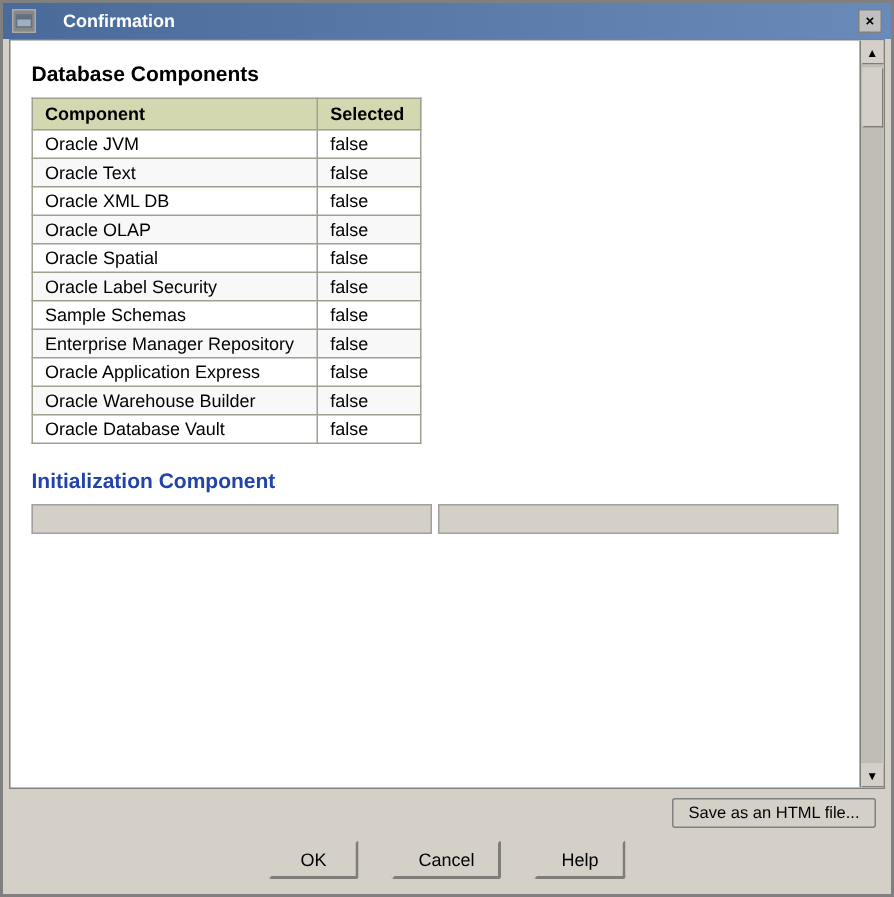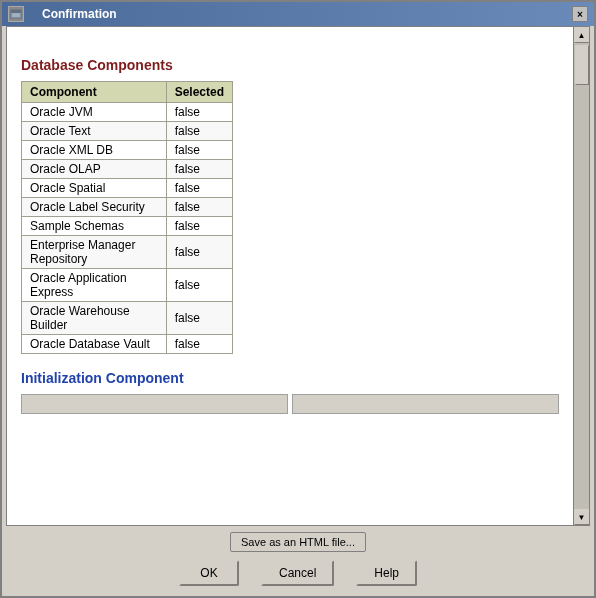--- a/index.html
+++ b/index.html
@@ -91,29 +91,29 @@
       width: 16px;
     }
     .scroll-content::-webkit-scrollbar-track {
       background: #d4d0c8;
     }
     .scroll-content::-webkit-scrollbar-thumb {
       background: #a0a0a0;
       border: 1px solid #808080;
     }
     .section-title {
-      color: #7f1d1d;
+      color: #000000;
       font-size: 14px;
       font-weight: bold;
       margin-bottom: 8px;
-      margin-top: 20px;
+      margin-top: 4px;
     }
     .db-table {
       border-collapse: collapse;
-      width: 212px;
+      width: 260px;
       margin-bottom: 16px;
     }
     .db-table th {
       background: #d4d8b0;
       border: 1px solid #a0a090;
       padding: 3px 8px;
       text-align: left;
       font-weight: bold;
       font-size: 12px;
     }
@@ -141,21 +141,21 @@
       background: #d4d0c8;
       border: 1px solid #a0a0a0;
       flex: 1;
     }
     .bottom-area {
       flex-shrink: 0;
       padding: 6px 10px 10px 10px;
     }
     .save-button-row {
       display: flex;
-      justify-content: center;
+      justify-content: flex-end;
       margin-bottom: 8px;
     }
     .save-html-btn {
       background: #d4d0c8;
       border: 1px solid #808080;
       border-radius: 2px;
       padding: 3px 10px;
       font-size: 11px;
       cursor: pointer;
       color: #000;

